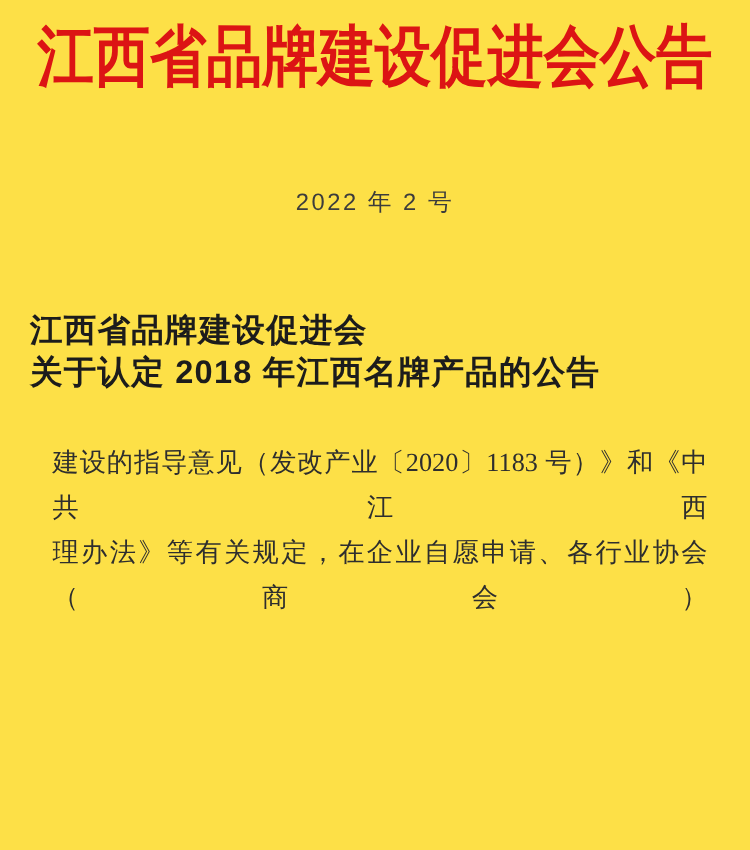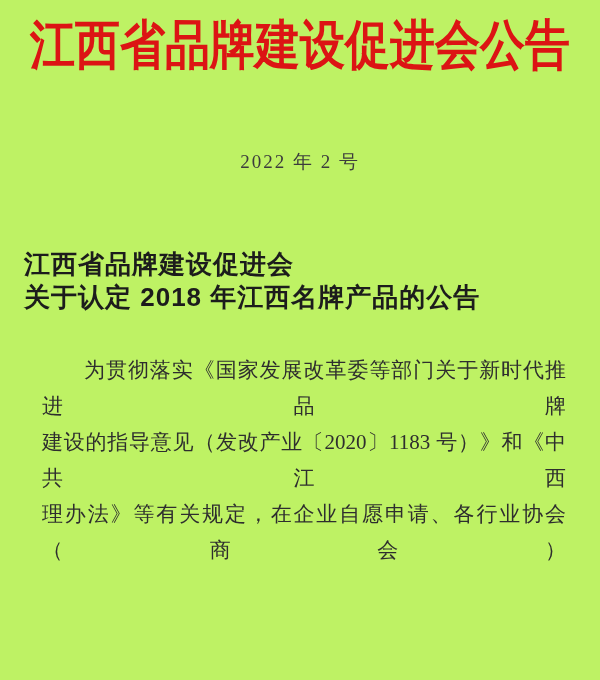--- a/index.html
+++ b/index.html
@@ -4,21 +4,21 @@
 <style>
   html, body {
     margin: 0;
     padding: 0;
     background: #ffffff;
   }
   .page {
     position: relative;
     width: 600px;
     height: 680px;
-    background: #bef264;
+    background: #fde047;
     overflow: hidden;
     font-family: "Liberation Serif", "DejaVu Serif", serif;
   }
   .masthead {
     position: absolute;
     top: 10px;
     left: 0;
     width: 100%;
     text-align: center;
     font-family: "Liberation Serif", "DejaVu Serif", serif;
@@ -29,21 +29,21 @@
     transform: scaleY(1.18);
     transform-origin: top center;
     white-space: nowrap;
   }
   .issue-number {
     position: absolute;
     top: 149px;
     left: 0;
     width: 100%;
     text-align: center;
-    font-family: Liberation Serif, serif;
+    font-family: Liberation Sans, sans-serif;
     font-size: 19px;
     color: #3c3c3c;
     letter-spacing: 2px;
   }
   .doc-title {
     position: absolute;
     top: 248px;
     left: 0;
     width: 100%;
     font-family: Liberation Sans, sans-serif;
@@ -82,19 +82,18 @@
   <div class="masthead">江西省品牌建设促进会公告</div>
 
   <div class="issue-number">2022 年 2 号</div>
 
   <div class="doc-title">
     <div>江西省品牌建设促进会</div>
     <div>关于认定 2018 年江西名牌产品的公告</div>
   </div>
 
   <div class="body-text">
-    <div class="body-line first">为贯彻落实《国家发展改革委等部门关于新时代推进品牌</div>
     <div class="body-line">建设的指导意见（发改产业〔2020〕1183 号）》和《中共江西</div>
     <div class="body-line">理办法》等有关规定，在企业自愿申请、各行业协会（商会）</div>
 
   </div>
 
 </div>
 
 </body></html>

